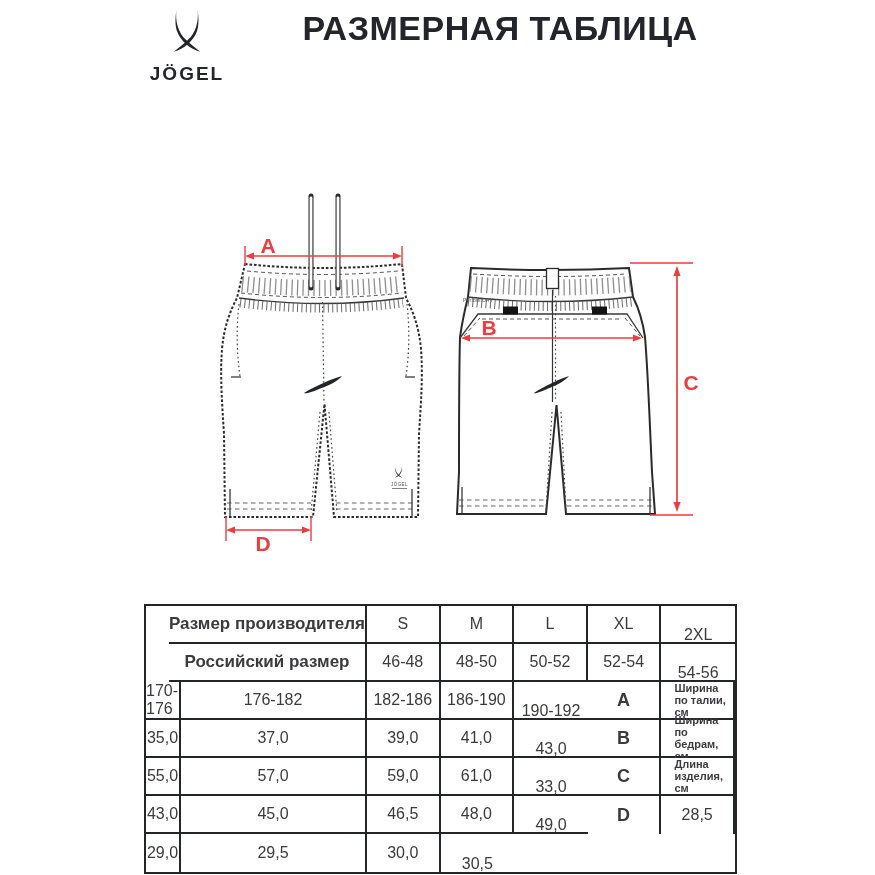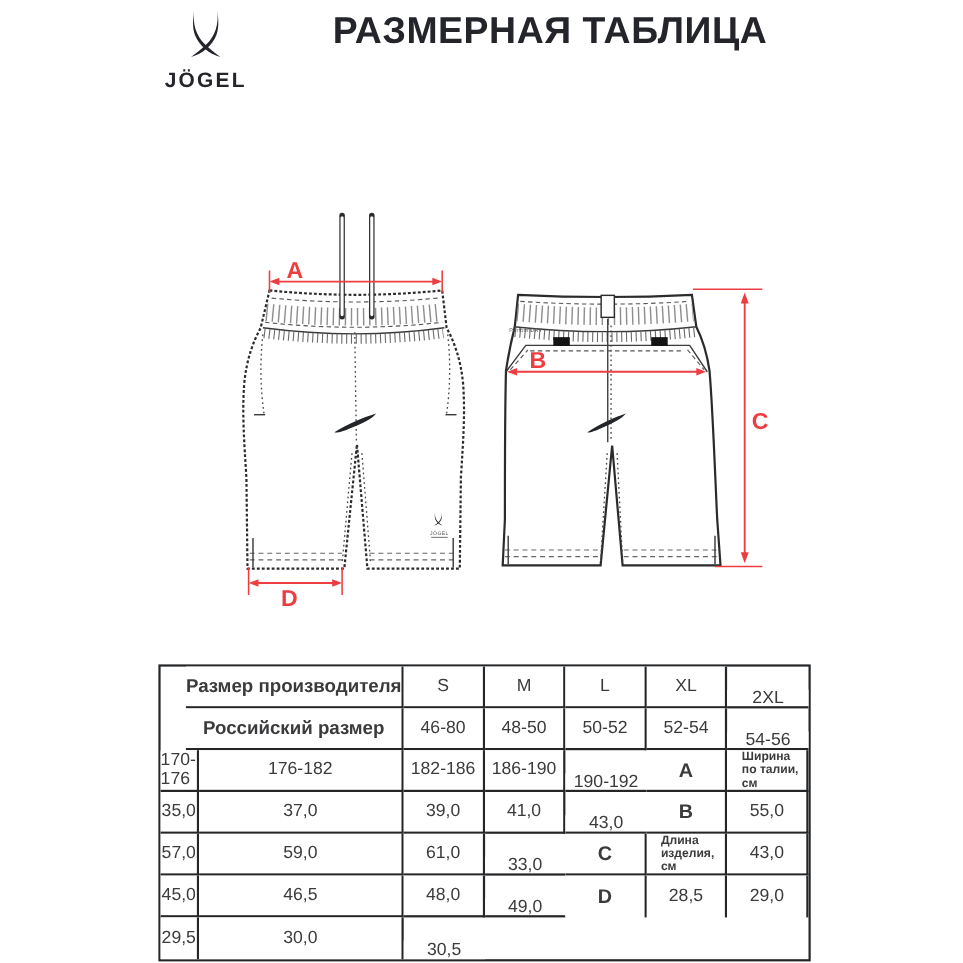--- a/index.html
+++ b/index.html
@@ -166,41 +166,42 @@
   <div class="size-table">
 
     <div class="cell span2 hlbl">Размер производителя</div>
     <div class="cell">S</div>
     <div class="cell">M</div>
     <div class="cell">L</div>
     <div class="cell">XL</div>
     <div class="cell lc">2XL</div>
 
     <div class="cell span2 hlbl">Российский размер</div>
-    <div class="cell">46-80</div>
+    <div class="cell">46-48</div>
     <div class="cell">48-50</div>
     <div class="cell">50-52</div>
     <div class="cell">52-54</div>
     <div class="cell lc">54-56</div>
 
     <div class="cell">170-176</div>
     <div class="cell">176-182</div>
     <div class="cell">182-186</div>
     <div class="cell">186-190</div>
     <div class="cell lc">190-192</div>
 
     <div class="cell letter">A</div>
     <div class="cell mlbl">Ширина по талии, см</div>
     <div class="cell">35,0</div>
     <div class="cell">37,0</div>
     <div class="cell">39,0</div>
     <div class="cell">41,0</div>
     <div class="cell lc">43,0</div>
 
     <div class="cell letter">B</div>
+    <div class="cell mlbl">Ширина по бедрам, см</div>
     <div class="cell">55,0</div>
     <div class="cell">57,0</div>
     <div class="cell">59,0</div>
     <div class="cell">61,0</div>
     <div class="cell lc">33,0</div>
 
     <div class="cell letter">C</div>
     <div class="cell mlbl">Длина изделия, см</div>
     <div class="cell">43,0</div>
     <div class="cell">45,0</div>

